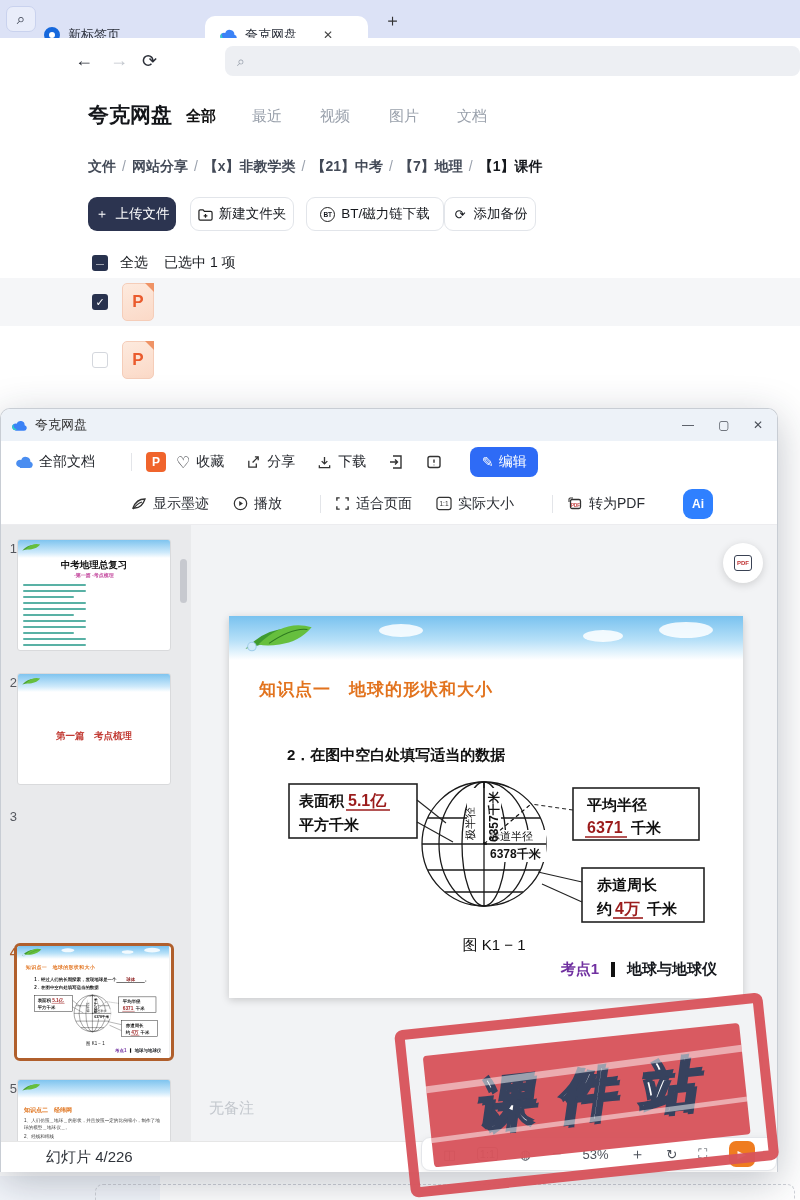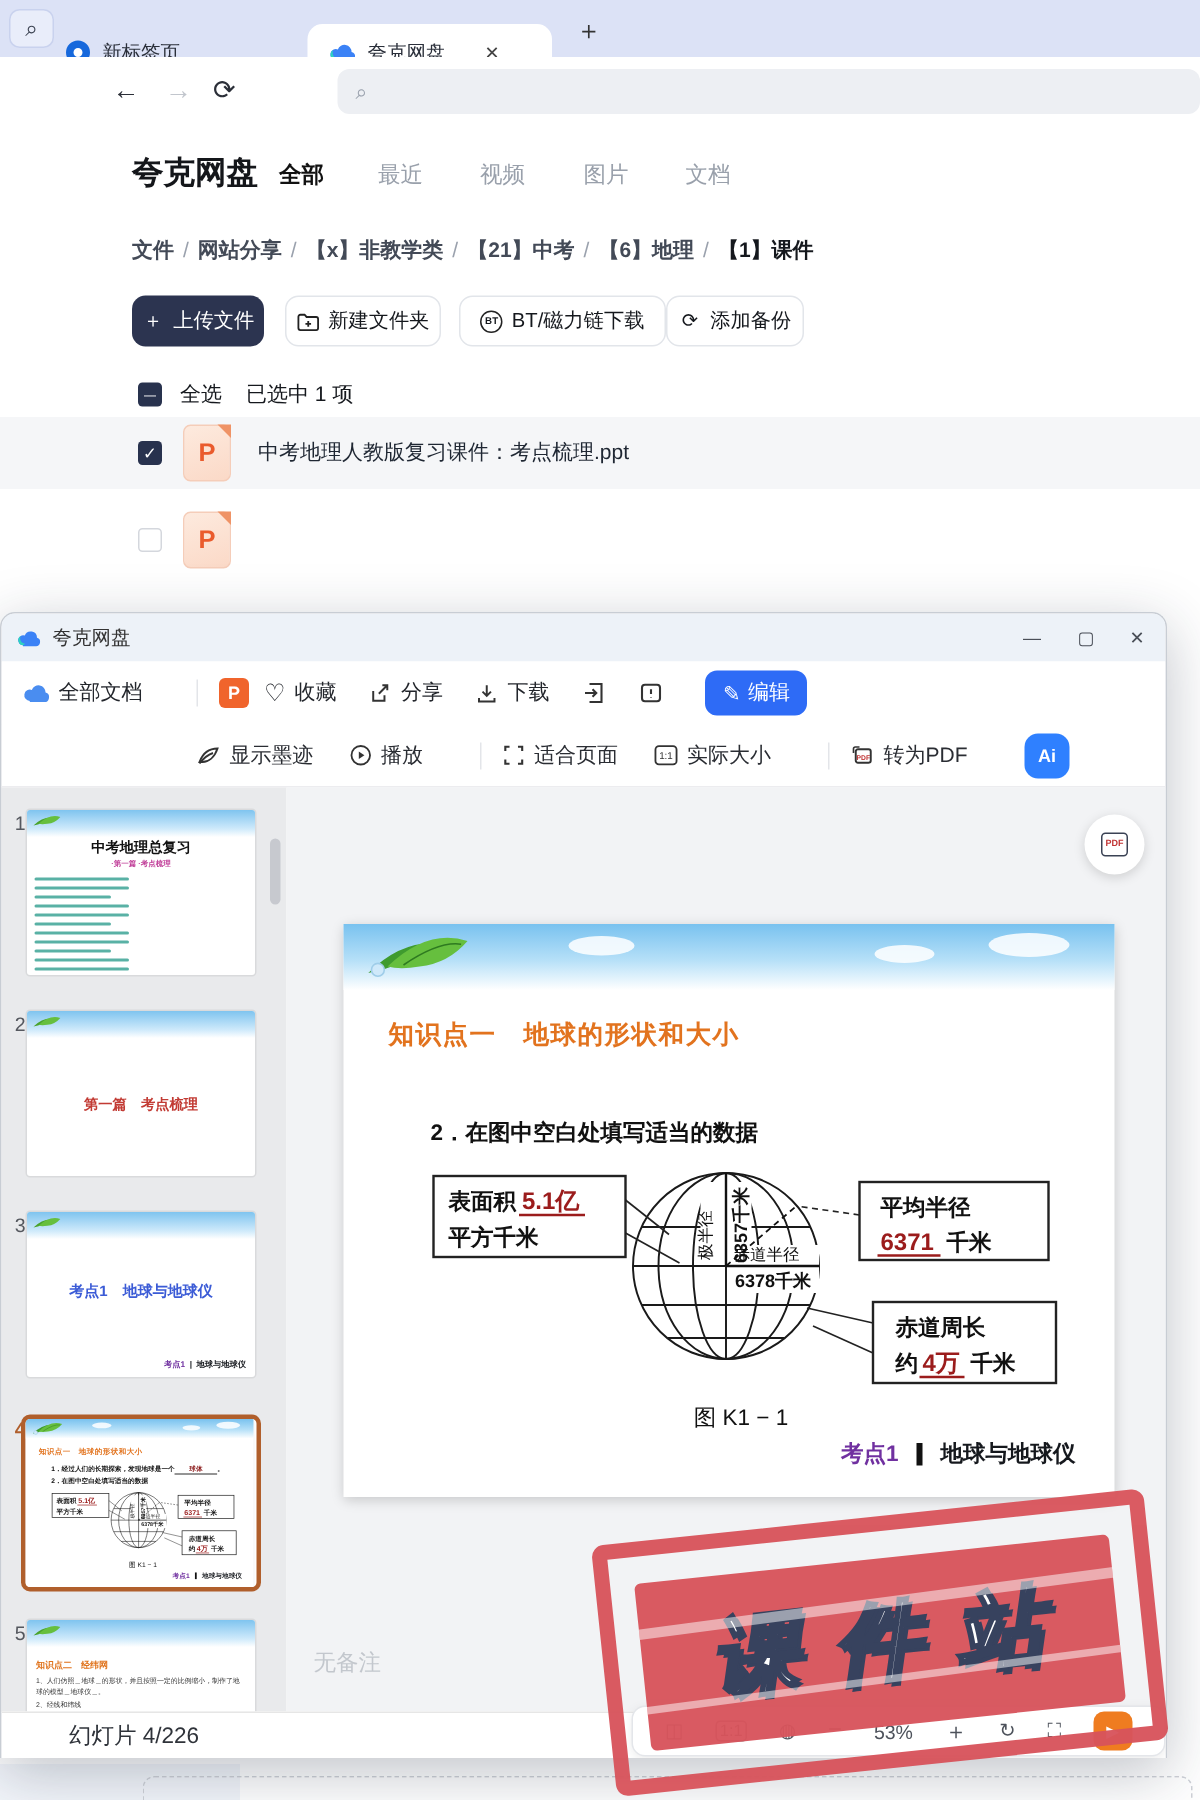--- a/index.html
+++ b/index.html
@@ -116,21 +116,21 @@
 </div>
 
 <div class="abs h1">夸克网盘</div>
 <div class="abs ptab on" style="left:186px">全部</div>
 <div class="abs ptab" style="left:252px">最近</div>
 <div class="abs ptab" style="left:320px">视频</div>
 <div class="abs ptab" style="left:389px">图片</div>
 <div class="abs ptab" style="left:457px">文档</div>
 
 <div class="abs crumbs">
-  <span>文件</span><span class="sep">/</span><span>网站分享</span><span class="sep">/</span><span>【x】非教学类</span><span class="sep">/</span><span>【21】中考</span><span class="sep">/</span><span>【6】地理</span><span class="sep">/</span><span class="last">【1】课件</span>
+  <span>文件</span><span class="sep">/</span><span>网站分享</span><span class="sep">/</span><span>【x】非教学类</span><span class="sep">/</span><span>【21】中考</span><span class="sep">/</span><span>【7】地理</span><span class="sep">/</span><span class="last">【1】课件</span>
 </div>
 
 <div class="abs btn dark" style="left:88px;width:88px">
   <span class="btic">＋</span>
     <span>上传文件</span>
 </div>
 <div class="abs btn lite" style="left:190px;width:104px">
   <svg class="btic" viewBox="0 0 16 14">
       <path d="M1 3.5c0-.8.6-1.5 1.4-1.5h3l1.4 1.6h6.8c.8 0 1.4.7 1.4 1.5v6.4c0 .8-.6 1.5-1.4 1.5H2.4A1.5 1.5 0 0 1 1 11.5z" fill="none" stroke="#222" stroke-width="1.3"></path>
       <path d="M8 6.5v4M6 8.5h4" stroke="#222" stroke-width="1.3"></path>
@@ -153,21 +153,20 @@
 <span class="abs selrow" style="left:164px">已选中 1 项</span>
 
 <div class="abs frow" style="top:278px;background:#f5f6f8">
   <span class="cb filled" style="margin-left:92px">
       <span>✓</span>
     </span>
   <span class="ppticon" style="margin-left:14px">
       <b>P</b>
       <i></i>
     </span>
-  <span class="fname" style="margin-left:18px">中考地理人教版复习课件：考点梳理.ppt</span>
 </div>
 <div class="abs frow" style="top:336px">
   <span class="cb empty" style="margin-left:92px"></span>
   <span class="ppticon" style="margin-left:14px">
       <b>P</b>
       <i></i>
     </span>
 </div>
 
 <div class="abs" style="left:0;top:1176px;width:160px;height:24px;background:#f3f6fb"></div>
@@ -307,30 +306,20 @@
       <div class="t-sky">
         <svg style="position:absolute;left:2px;top:1px;width:26px;height:13px" viewBox="0 0 90 40">
             <path d="M8 30 Q30 8 55 12 Q40 22 28 24 Q18 28 8 30Z" fill="#4aa32e"></path>
             <path d="M20 26 Q45 2 70 10 Q58 24 40 26 Q28 28 20 26Z" fill="#66bf3e"></path>
           </svg>
       </div>
       <div style="text-align:center;margin-top:38px;font-size:9.5px;font-weight:800;color:#c23b34">第一篇　考点梳理</div>
     </div>
 
     <span class="abs tnum" style="top:284px">3</span>
-    <div class="abs thumb" style="top:282px">
-      <div class="t-sky">
-        <svg style="position:absolute;left:2px;top:1px;width:26px;height:13px" viewBox="0 0 90 40">
-            <path d="M8 30 Q30 8 55 12 Q40 22 28 24 Q18 28 8 30Z" fill="#4aa32e"></path>
-            <path d="M20 26 Q45 2 70 10 Q58 24 40 26 Q28 28 20 26Z" fill="#66bf3e"></path>
-          </svg>
-      </div>
-      <div style="text-align:center;margin-top:28px;font-size:10px;font-weight:800;color:#3b5bd6">考点1　地球与地球仪</div>
-      <div style="position:absolute;right:6px;bottom:5px;font-size:5.5px;font-weight:800"><span style="color:#7030a0">考点1</span><span style="margin:0 3px">|</span><span>地球与地球仪</span></div>
-    </div>
 
     <span class="abs tnum on" style="top:420px">4</span>
     <div class="abs thumb sel" style="top:418px">
       <div class="mini" id="thumb4-holder">
           <div class="slide">
       <div class="s-sky">
         <span class="cloud" style="right:30px;top:6px;width:54px;height:16px"></span>
         <span class="cloud" style="right:120px;top:14px;width:40px;height:12px"></span>
         <span class="cloud" style="left:150px;top:8px;width:44px;height:13px"></span>
         <svg style="position:absolute;left:8px;top:0;width:96px;height:44px" viewBox="0 0 90 40">

